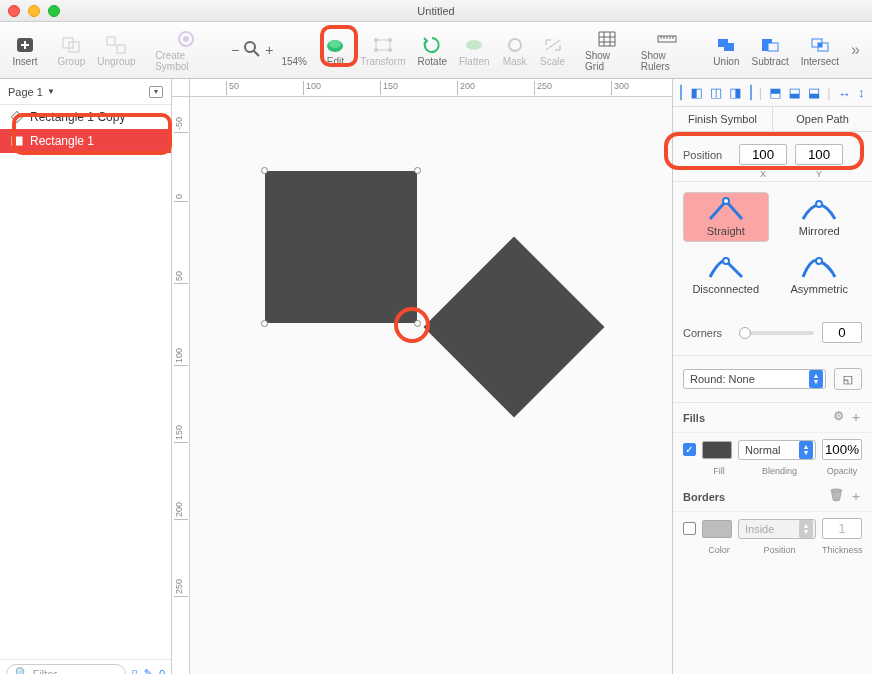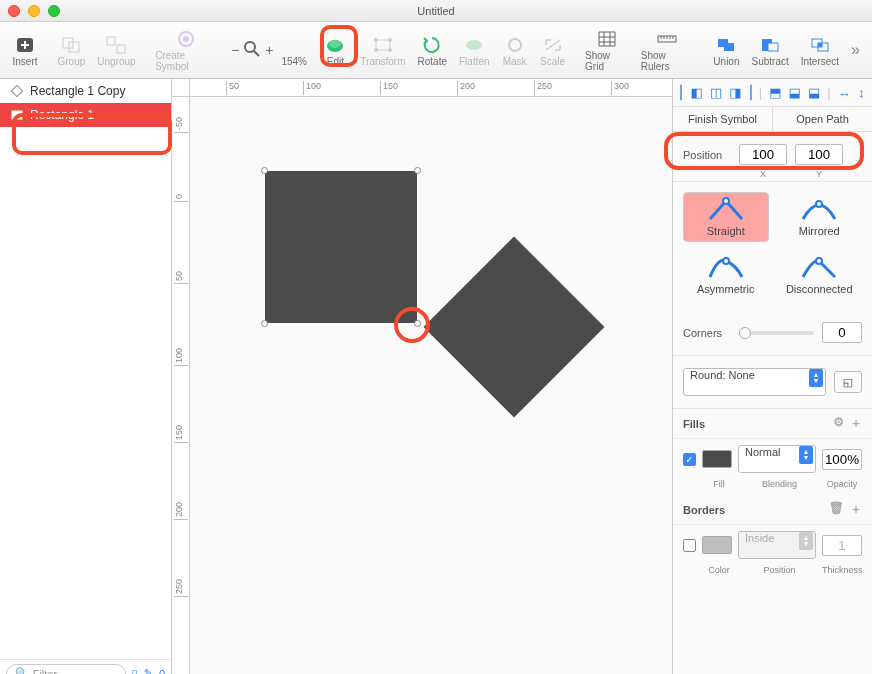--- a/index.html
+++ b/index.html
@@ -70,21 +70,21 @@
 
 .pointgrid { display:grid; grid-template-columns:1fr 1fr; gap:8px 8px; padding:10px; }
 .ptype { border:1px solid transparent; border-radius:4px; text-align:center; padding:4px 0; cursor:pointer; }
 .ptype.active { background:#fca5a5; border-color:#ccc; }
 .ptype svg { width:40px; height:26px; display:block; margin:0 auto 2px; }
 
 .sechead { display:flex; align-items:center; justify-content:space-between; padding:6px 10px; font-weight:600; color:#555; border-bottom:1px solid #eee;}
 .sechead .icons { display:flex; gap:6px; color:#aaa; font-size:12px;}
 .proprow { display:flex; align-items:center; gap:6px; padding:6px 10px; }
 .swatch { width:30px; height:18px; border:1px solid #aaa; border-radius:2px; }
-.select { flex:1; height:28px; border:1px solid #bbb; border-radius:3px; display:flex; align-items:flex-start; padding:0 6px; background:#fff; position:relative; }
+.select { flex:1; height:20px; border:1px solid #bbb; border-radius:3px; display:flex; align-items:center; padding:0 6px; background:#fff; position:relative; }
 .select .arrows { position:absolute; right:2px; width:14px; height:18px; background:#3b86f5; border-radius:2px; display:flex; flex-direction:column; align-items:center; justify-content:center; color:#fff; font-size:7px; line-height:6px;}
 .labelsrow { display:flex; font-size:9px; color:#888; padding:0 10px 6px; }
 .labelsrow span:nth-child(1){width:18px;} .labelsrow span:nth-child(2){width:36px;text-align:center;} .labelsrow span:nth-child(3){flex:1;text-align:center;} .labelsrow span:nth-child(4){width:40px;text-align:center;}
 
 .checkbox { width:13px; height:13px; border:1px solid #888; border-radius:2px; display:inline-flex; align-items:center; justify-content:center; font-size:10px; background:#fff; color:#fff;}
 .checkbox.checked { background:#3b86f5; border-color:#3b86f5; }
 
 .slider { flex:1; height:4px; background:#ddd; border-radius:2px; position:relative; }
 .slider .thumb { position:absolute; left:0; top:-4px; width:12px; height:12px; background:#fff; border:1px solid #aaa; border-radius:50%; }
 
@@ -254,20 +254,25 @@
         </svg>
       </div>
     <span>Intersect</span>
   </div>
   <div class="double-chevron">»</div>
 </div>
 
 <div class="mainrow">
 
   <div class="sidebar-left">
+    <div class="pageheader">
+      <span>Page 1</span>
+      <span class="dd">▼</span>
+      <span class="sq">▾</span>
+    </div>
     <div class="layerlist">
       <div class="layer">
         <span class="licon">
             <svg width="14" height="14">
               <rect x="3" y="3" width="8" height="8" fill="none" stroke="#888" transform="rotate(45 7 7)"></rect>
             </svg>
           </span>
         <span>Rectangle 1 Copy</span>
       </div>
       <div class="layer selected">
@@ -366,31 +371,31 @@
       </div>
       <div class="ptype">
         <svg>
             <path d="M4 22 Q20 -6 36 22" stroke="#2a7ae2" stroke-width="3" fill="none"></path>
             <circle cx="20" cy="7" r="3" fill="#fff" stroke="#2a7ae2" stroke-width="2"></circle>
           </svg>
         <span>Mirrored</span>
       </div>
       <div class="ptype">
         <svg>
+            <path d="M4 22 Q14 4 20 6 L36 22" stroke="#2a7ae2" stroke-width="3" fill="none"></path>
+            <circle cx="20" cy="6" r="3" fill="#fff" stroke="#2a7ae2" stroke-width="2"></circle>
+          </svg>
+        <span>Disconnected</span>
+      </div>
+      <div class="ptype">
+        <svg>
             <path d="M4 22 Q12 2 20 6 Q30 10 36 22" stroke="#2a7ae2" stroke-width="3" fill="none"></path>
             <circle cx="20" cy="6" r="3" fill="#fff" stroke="#2a7ae2" stroke-width="2"></circle>
           </svg>
         <span>Asymmetric</span>
-      </div>
-      <div class="ptype">
-        <svg>
-            <path d="M4 22 Q14 4 20 6 L36 22" stroke="#2a7ae2" stroke-width="3" fill="none"></path>
-            <circle cx="20" cy="6" r="3" fill="#fff" stroke="#2a7ae2" stroke-width="2"></circle>
-          </svg>
-        <span>Disconnected</span>
       </div>
     </div>
     <div class="section">
       <div class="fieldrow">
         <label>Corners</label>
         <div class="slider">
             <div class="thumb"></div>
           </div>
         <input class="numinput" style="width: 40px;" value="0">
       </div>

